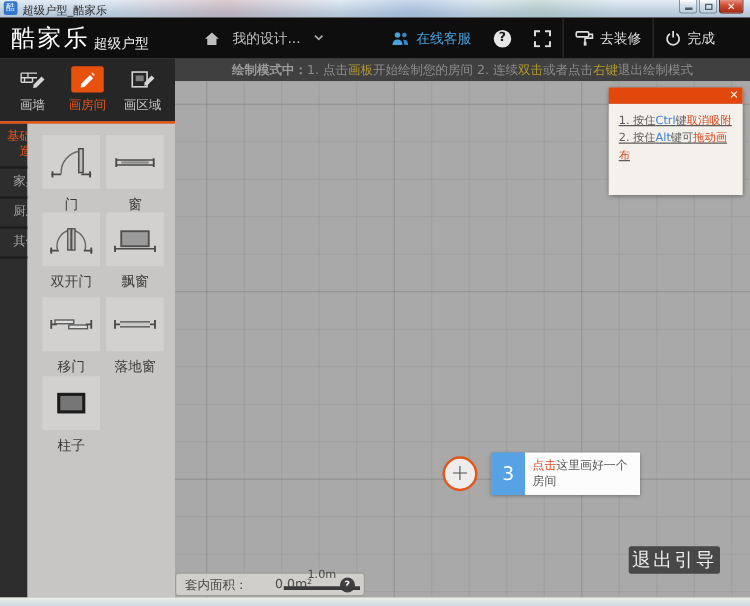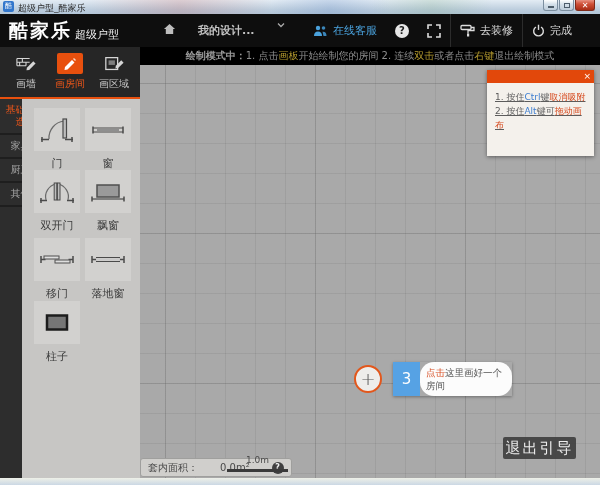--- a/index.html
+++ b/index.html
@@ -24,23 +24,23 @@
     justify-content:center; margin-left:1px; }
   .win-btn.min, .win-btn.max { width:15px; }
   .win-btn.close { width:20px; background:linear-gradient(#e79282,#cf5038 40%,#a82c15);
     border-color:#7e2a1a; color:#fff; font-size:8px; line-height:9px; }
   .glyph-min { width:6px; height:2px; background:#4d5d6b; margin-top:3px; }
   .glyph-max { width:6px; height:5px; border:1px solid #4d5d6b; }
 
   
   .appheader { position:absolute; top:14px; left:0; right:0; height:33px; background:#0e0e0e;
     display:flex; align-items:center; color:#e8e8e8; }
-  .logo { font-size:19px; font-weight:bold; letter-spacing:2px; margin-left:9px; color:#fdfdfd; }
+  .logo { font-size:19px; font-weight:normal; letter-spacing:2px; margin-left:9px; color:#fdfdfd; }
   .logo-suffix { font-size:11px; margin-left:3px; margin-top:8px; color:#f0f0f0; }
-  .menu { margin-left:44px; display:flex; align-items:flex-start; gap:22px; color:#c2c2c2; font-size:11px;font-weight:bold; }
+  .menu { margin-left:44px; display:flex; align-items:center; gap:10px; color:#c2c2c2; font-size:11px; }
   .header-right { margin-left:auto; display:flex; align-items:center; height:100%; }
   .hr-item { display:flex; align-items:center; gap:5px; font-size:11px; padding:0 9px; height:100%; }
   .hr-item.svc { color:#4aa2dd; }
   .hr-item.plain { color:#dcdcdc; }
   .hdivider { width:1px; height:33px; background:#2c2c2c; }
   .help-circle { width:14px; height:14px; border-radius:50%; background:#e6e6e6; color:#1c1c1c;
     font-size:10px; font-weight:bold; line-height:14px; text-align:center; }
 
   
   .tools { position:absolute; top:47px; left:0; width:140px; height:50px; background:#262626;
@@ -60,21 +60,21 @@
 
   
   .palette { position:absolute; top:99px; left:22px; width:118px; bottom:7px; background:#c7c6c4; }
   .cell { position:absolute; width:46px; text-align:center; }
   .tile { width:46px; height:43px; background:#d2d1cf; display:flex; align-items:center; justify-content:center; }
   .cell .plabel { margin-top:5px; font-size:11px; color:#3c3c3c; }
   .c0{left:12px;top:9px}.c1{left:63px;top:9px}.c2{left:12px;top:71px}.c3{left:63px;top:71px}
   .c4{left:12px;top:139px}.c5{left:63px;top:139px}.c6{left:12px;top:202px}
 
   
-  .hintbar { position:absolute; top:47px; left:140px; right:0; height:18px; background:#000000;
+  .hintbar { position:absolute; top:47px; left:140px; right:0; height:18px; background:#404040;
     display:flex; align-items:center; justify-content:center; font-size:10px; color:#8d8d8d;
     white-space:nowrap; }
   .hintbar .hb-bold { font-weight:bold; color:#9b9b9b; }
   .hintbar .gold { color:#b49a2e; }
 
   
   .canvas { position:absolute; top:65px; left:140px; right:0; bottom:7px; background-color:#a9a9a9;
     background-image:
       linear-gradient(rgba(110,110,110,.28) 1px, transparent 1px),
       linear-gradient(90deg, rgba(110,110,110,.28) 1px, transparent 1px),
@@ -92,21 +92,21 @@
 
   
   .plus { position:absolute; left:214px; top:300px; width:28px; height:28px; border:2px solid #e2571c;
     border-radius:50%; background:#eeedeb; color:#555; font-size:18px; font-weight:300;
     line-height:24px; text-align:center; }
 
   
   .guide { position:absolute; left:253px; top:297px; display:flex; box-shadow:0 1px 3px rgba(0,0,0,.35); }
   .guide-step { width:27px; background:#56a2e4; color:#fff; font-size:15px; display:flex;
     align-items:center; justify-content:center; }
-  .guide-text { background:#fcfcfc; width:92px; padding:4px 6px; font-size:9.5px; line-height:13px; color:#555;border-radius:14px; }
+  .guide-text { background:#fcfcfc; width:92px; padding:4px 6px; font-size:9.5px; line-height:13px; color:#555; }
 
   
   .areabox { position:absolute; left:0; top:393px; height:19px; background:#d0cfcc;
     border:1px solid #9f9f9d; border-radius:3px; display:flex; align-items:center;
     padding:0 7px; font-size:10px; color:#4a4a4a; gap:22px; }
   .qicon { width:12px; height:12px; border-radius:50%; background:#3f3f3f; color:#eee;
     font-size:8px; font-weight:bold; line-height:12px; text-align:center; }
   .scale { position:absolute; left:87px; top:390px; width:61px; text-align:center;
     font-size:9px; color:#4a4a4a; }
   .scale-bar { margin-top:4px; height:3px; background:#3a3a3a; }

